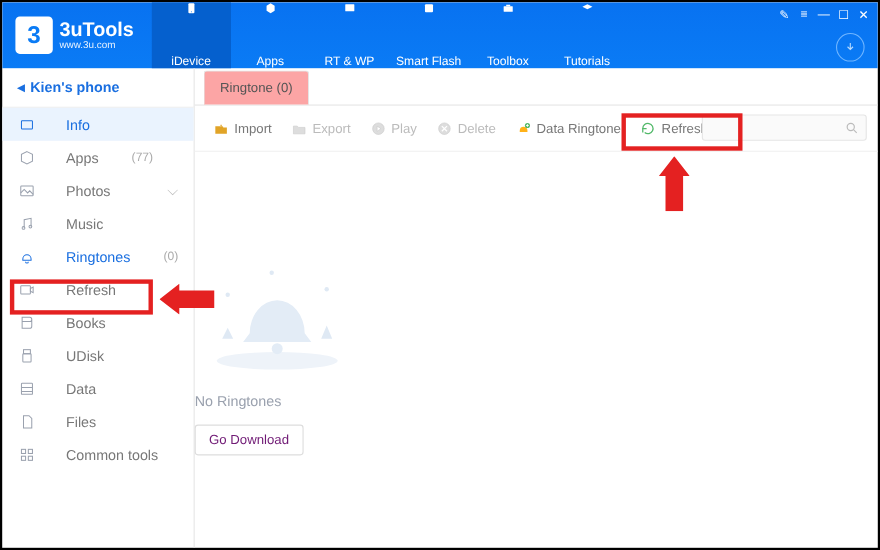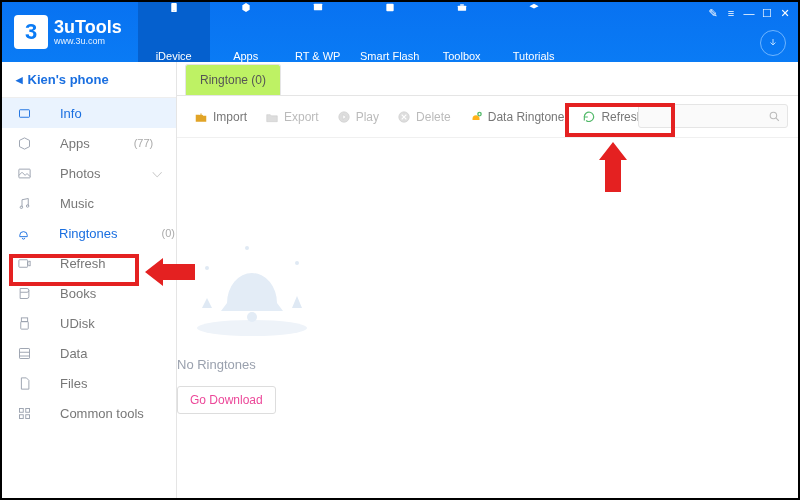--- a/index.html
+++ b/index.html
@@ -20,39 +20,39 @@
   .layout { display: flex; height: calc(100% - 60px); }
   .sidebar { width: 175px; border-right: 1px solid #e5e5e5; display: flex; flex-direction: column; }
   .device-name { padding: 10px 14px; font-size: 13px; font-weight: 600; color: #1a6fe0; display: flex; align-items: center; gap: 5px; border-bottom: 1px solid #eee; }
   .sb-item { display: flex; align-items: center; padding: 7px 14px; font-size: 13px; color: #777; cursor: pointer; gap: 28px; }
   .sb-item .sb-ic { width: 16px; height: 16px; display: flex; align-items: center; justify-content: center; }
   .sb-item .sb-ic svg { width: 15px; height: 15px; stroke: #9aa1ae; fill: none; stroke-width: 1.5; }
   .sb-item.info { background: #eaf3fe; color: #1a6fe0; }
   .sb-item.info svg { stroke: #1a6fe0; }
   .sb-item.ringtones { color: #1a6fe0; }
   .sb-item.ringtones svg { stroke: #1a6fe0; }
-  .sb-item .count { color: #aaa; font-size: 11px; margin-left: 16px; }
+  .sb-item .count { color: #aaa; font-size: 11px; margin-left: 2px; }
   .sb-item .chev { margin-left: auto; color: #bbb; }
   .main { flex: 1; display: flex; flex-direction: column; position: relative; }
   .tabbar { height: 34px; border-bottom: 1px solid #e5e5e5; display: flex; align-items: flex-end; }
-  .tab { padding: 8px 14px; font-size: 12px; color: #555; border: 1px solid #e5e5e5; border-bottom: none; background: #bef264; border-radius: 3px 3px 0 0; margin-left: 8px; }
+  .tab { padding: 8px 14px; font-size: 12px; color: #555; border: 1px solid #e5e5e5; border-bottom: none; background: #fca5a5; border-radius: 3px 3px 0 0; margin-left: 8px; }
   .toolbar { height: 42px; display: flex; align-items: center; padding: 0 10px; gap: 4px; border-bottom: 1px solid #f0f0f0; position: relative; }
   .tb-btn { display: flex; align-items: flex-end; gap: 5px; padding: 4px 7px; font-size: 12px; color: #777; cursor: pointer; border-radius: 3px; }
   .tb-btn svg { width: 14px; height: 14px; }
   .tb-btn.disabled { color: #bbb; }
   .tb-btn.disabled svg { stroke: #ccc; fill: #ccc; }
   .tb-btn.import svg path { fill:#e1a427; }
   .tb-btn.make svg { fill:#ffb21a; }
   .tb-btn.refresh svg { stroke:#53b96a; }
   .searchbox { position: absolute; right: 10px; top: 8px; width: 150px; height: 24px; border: 1px solid #e5e5e5; border-radius: 3px; background: #fafafa; display: flex; align-items: center; justify-content: flex-end; padding: 0 6px; }
   .searchbox svg { width: 13px; height: 13px; stroke: #bbb; fill: none; stroke-width: 2; }
   .empty { flex: 1; display: flex; flex-direction: column; align-items: flex-start; justify-content: center; gap: 14px; }
   .empty-ill { width: 150px; height: 120px; position: relative; }
   .empty-txt { font-size: 13px; color: #9aa1ae; }
-  .go-btn { border: 1px solid #ddd; background: #fff; padding: 6px 12px; font-size: 12px; color: #ec4899; border-radius: 3px; cursor: pointer; }
+  .go-btn { border: 1px solid #ddd; background: #fff; padding: 6px 12px; font-size: 12px; color: #701a75; border-radius: 3px; cursor: pointer; }
   .highlight-ring { position: absolute; border: 4px solid #e42121; pointer-events: none; z-index: 50; }
   .arrow { position: absolute; z-index: 51; }
   .arrow svg { fill: #e42121; }
   .ringtones-box { left: 7px; top: 252px; width: 130px; height: 32px; }
   .make-box { left: 563px; top: 101px; width: 110px; height: 34px; }
   .arrow-left { left: 143px; top: 256px; }
   .arrow-down { left: 597px; top: 140px; }
 </style>
 </head>
 <body>

